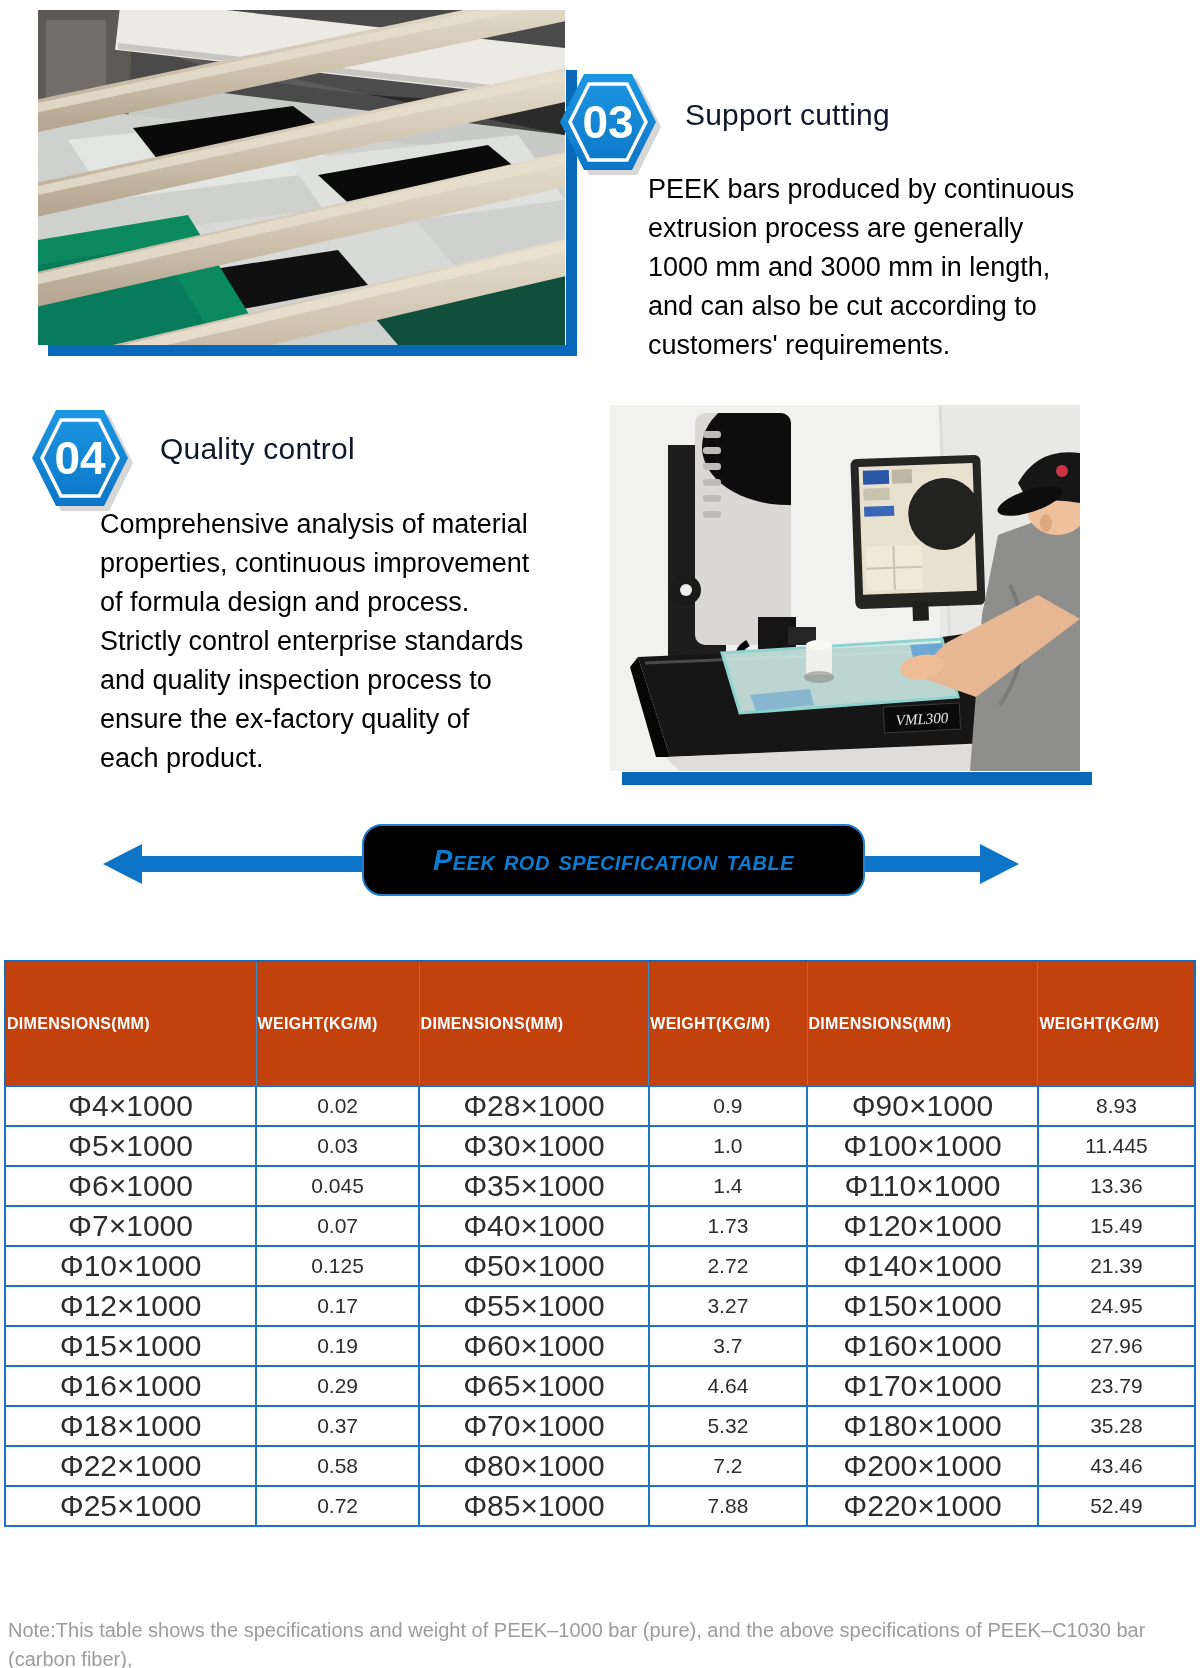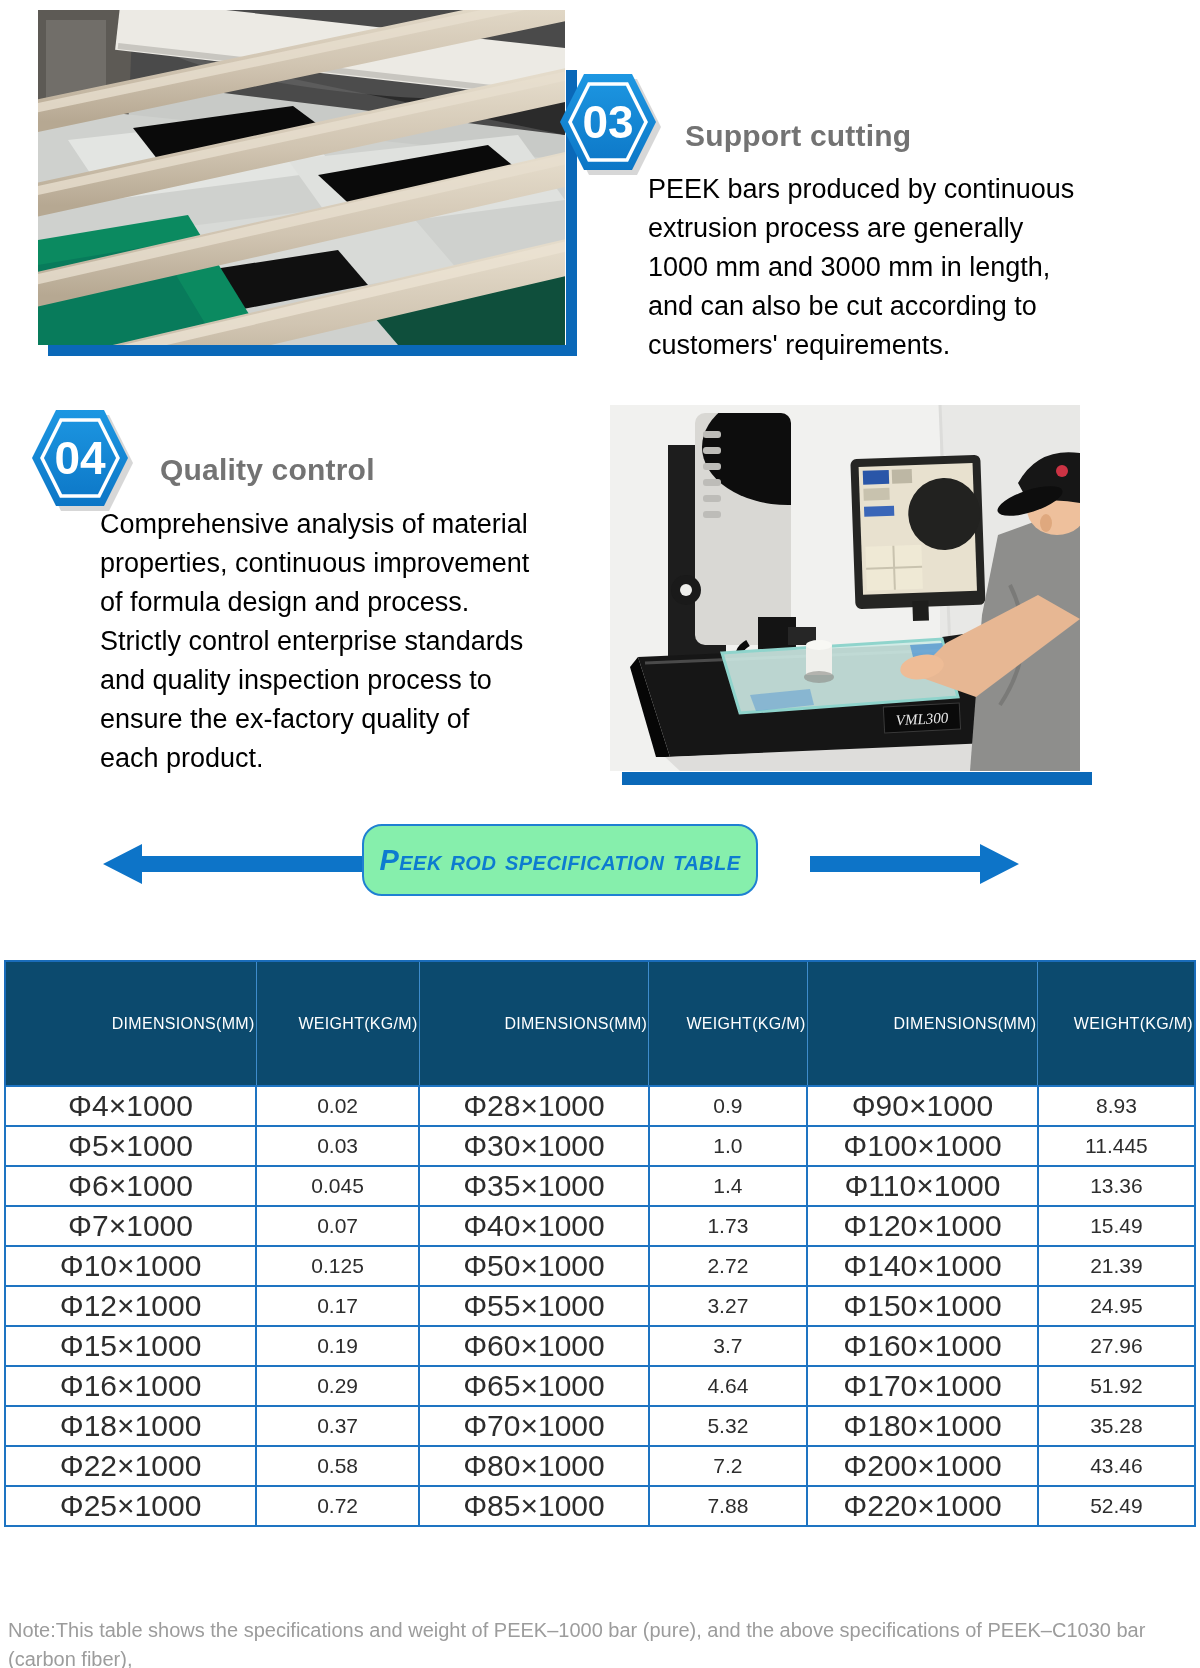--- a/index.html
+++ b/index.html
@@ -9,49 +9,48 @@
     font-family:"Liberation Sans", sans-serif;
   }
   
   .photo{position:absolute;overflow:hidden;}
   .photo svg{display:block;}
   .accent{position:absolute;background:#0a68b8;}
   
   .hex{position:absolute;width:104px;height:114px;}
   .hex svg{display:block;}
   .step-title{
-    position:absolute;font-size:30px;font-weight:bold;color:#737373;
+    position:absolute;font-size:30px;font-weight:normal;color:#0f172a;
     letter-spacing:0.2px;
-    margin-top:21px;
   }
   .step-body{
     position:absolute;font-size:27px;line-height:39px;color:#000000;
     white-space:pre-line;
   }
   
   .banner-box{
-    position:absolute;left:362px;top:824px;width:396px;height:72px;
-    background:#86efac;border:2px solid #1f80d2;border-radius:20px;
+    position:absolute;left:362px;top:824px;width:503px;height:72px;
+    background:#000000;border:2px solid #1f80d2;border-radius:20px;
     display:flex;align-items:center;justify-content:center;z-index:2;
     box-sizing:border-box;
   }
   .banner-title{
     font-style:italic;font-variant:small-caps;font-weight:700;
     font-size:29px;color:#0d7bd0;letter-spacing:0.5px;
   }
   .arrow{position:absolute;z-index:1;}
   
   .spec-table{
     position:absolute;left:4px;top:960px;width:1192px;
     border-collapse:collapse;table-layout:fixed;
     border:2px solid #1a6cba;
   }
   .spec-table th{
-    background:#0c4a6e;color:#ffffff;font-size:16px;font-weight:normal;
-    height:121px;text-align:right;vertical-align:middle;
+    background:#c2410c;color:#ffffff;font-size:16px;font-weight:bold;
+    height:121px;text-align:left;vertical-align:middle;
     border:1px solid #3e8ccc;letter-spacing:0.3px;
   }
   .spec-table td{
     height:36px;text-align:center;vertical-align:middle;
     border:2px solid #1e74c2;color:#2d2d2d;background:#ffffff;
   }
   .spec-table td.col-dim{font-size:30px;}
   .spec-table td.col-weight{font-size:21px;}
   
   .note{
@@ -338,21 +337,21 @@
           <td class="col-weight">3.7</td>
           <td class="col-dim">Φ160×1000</td>
           <td class="col-weight">27.96</td>
         </tr>
         <tr>
           <td class="col-dim">Φ16×1000</td>
           <td class="col-weight">0.29</td>
           <td class="col-dim">Φ65×1000</td>
           <td class="col-weight">4.64</td>
           <td class="col-dim">Φ170×1000</td>
-          <td class="col-weight">51.92</td>
+          <td class="col-weight">23.79</td>
         </tr>
         <tr>
           <td class="col-dim">Φ18×1000</td>
           <td class="col-weight">0.37</td>
           <td class="col-dim">Φ70×1000</td>
           <td class="col-weight">5.32</td>
           <td class="col-dim">Φ180×1000</td>
           <td class="col-weight">35.28</td>
         </tr>
         <tr>

